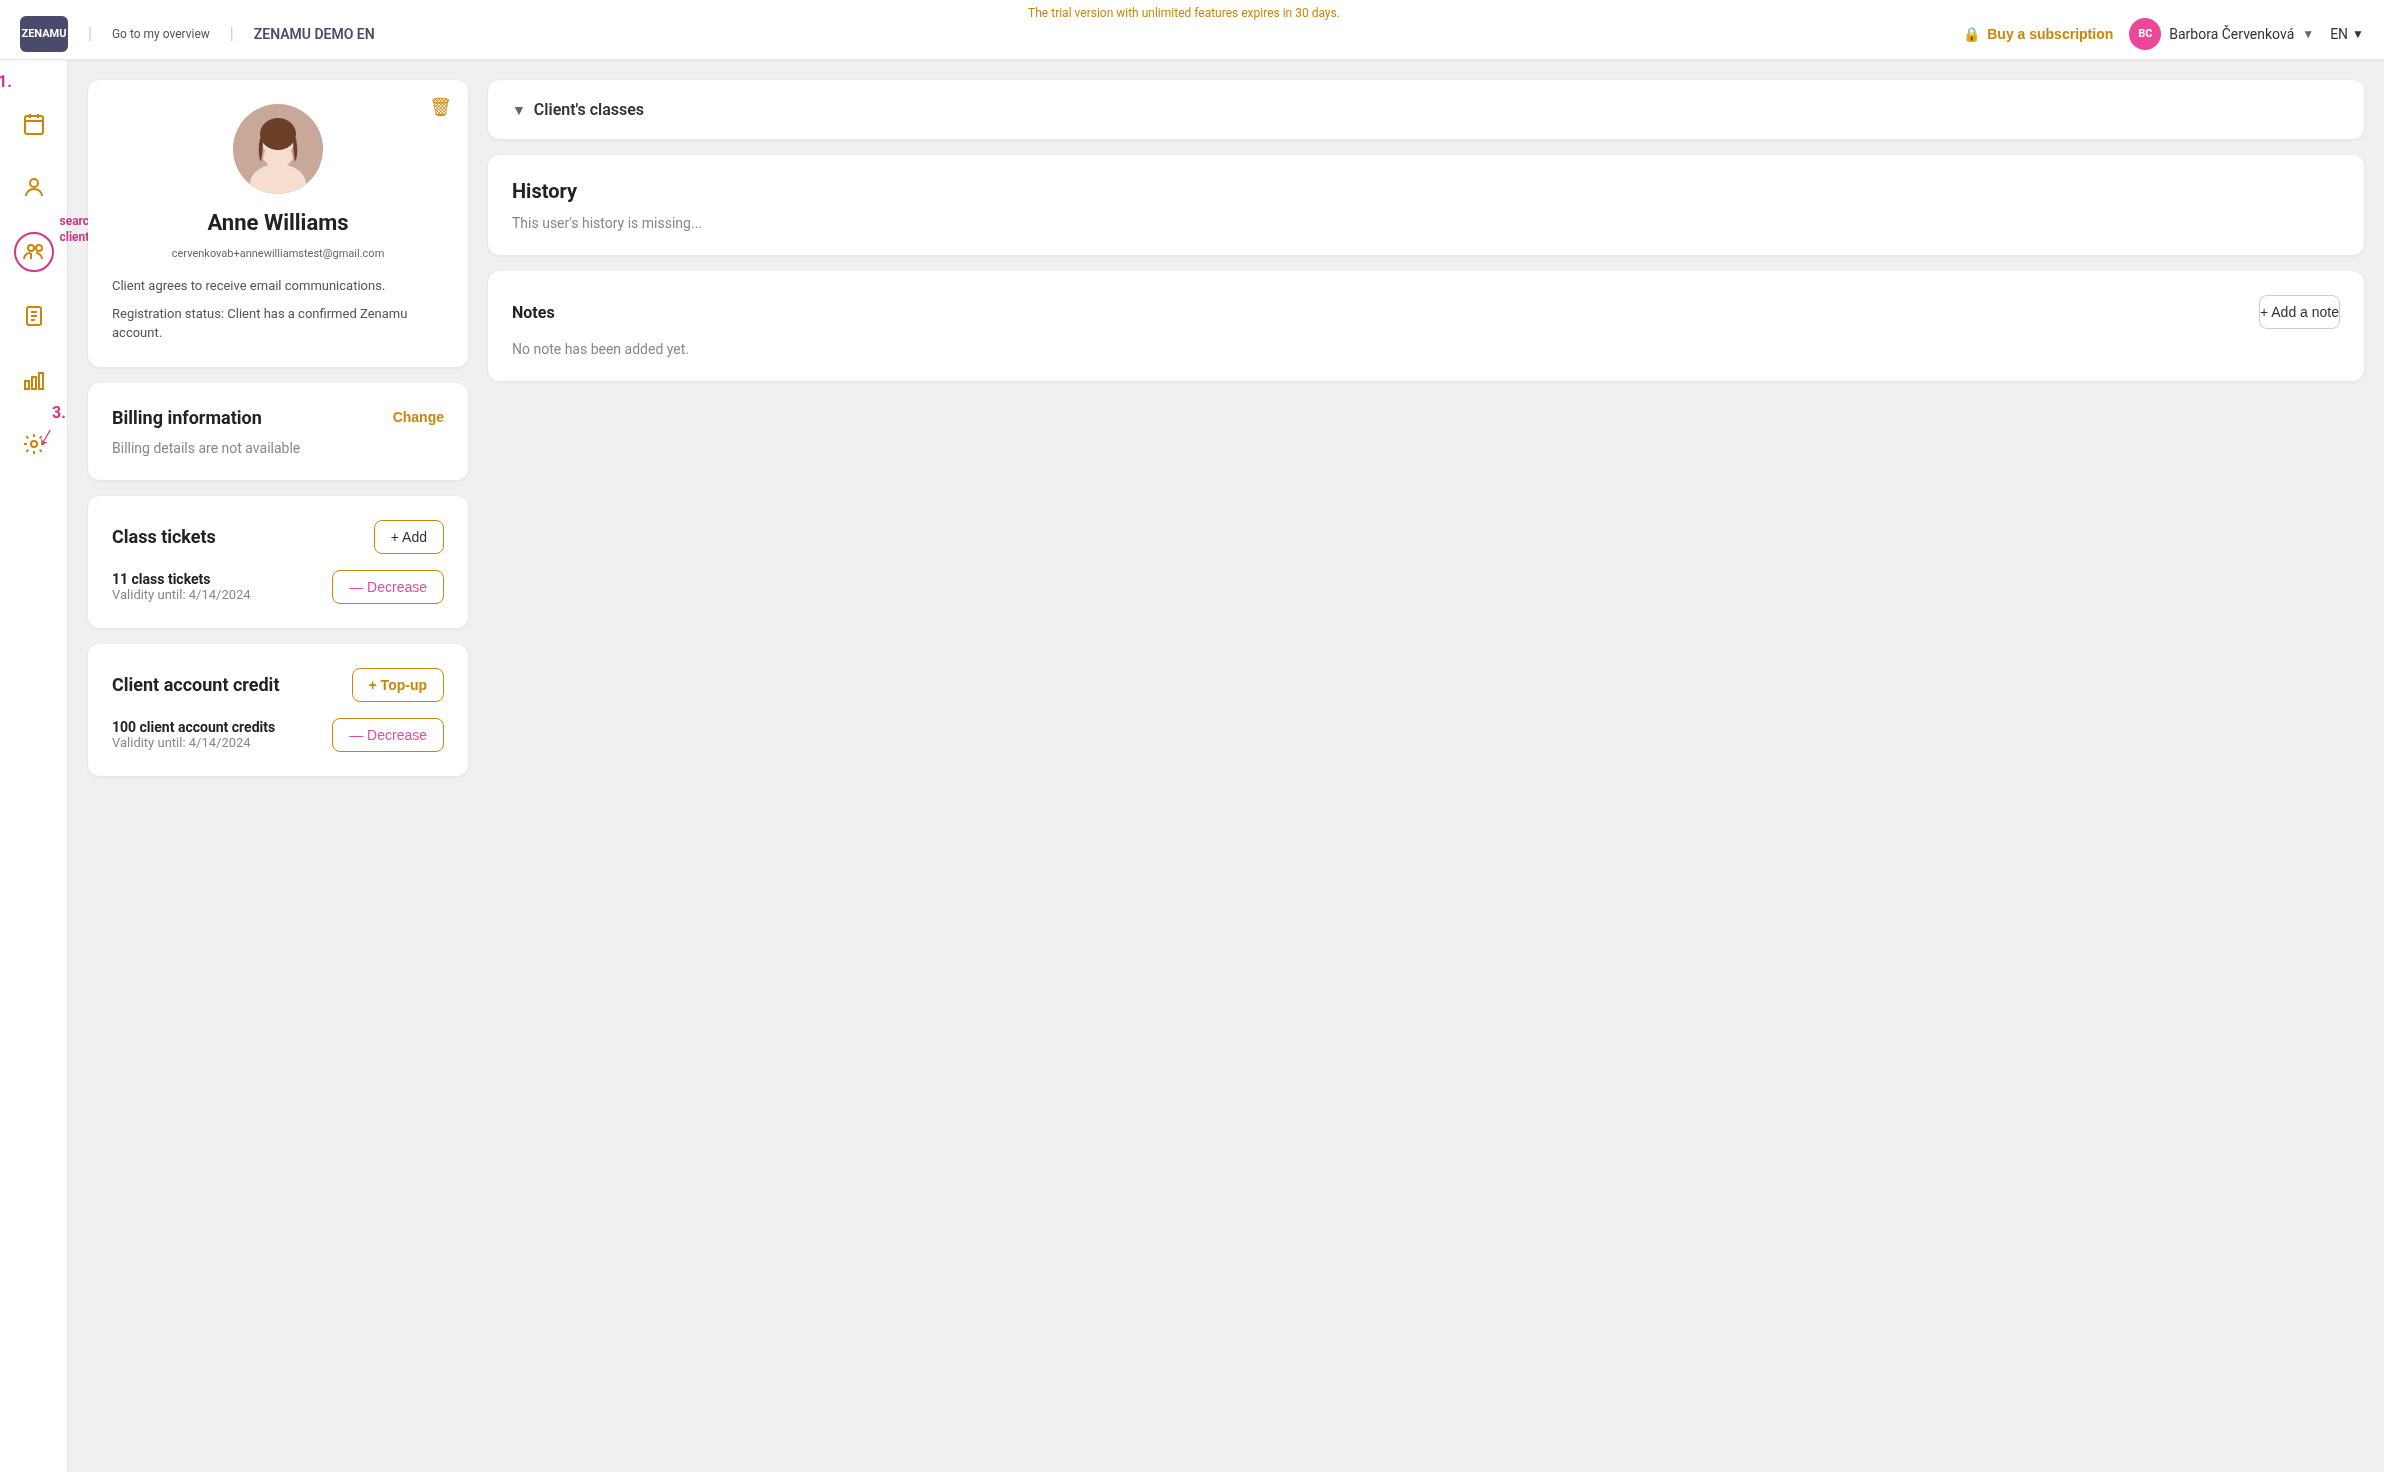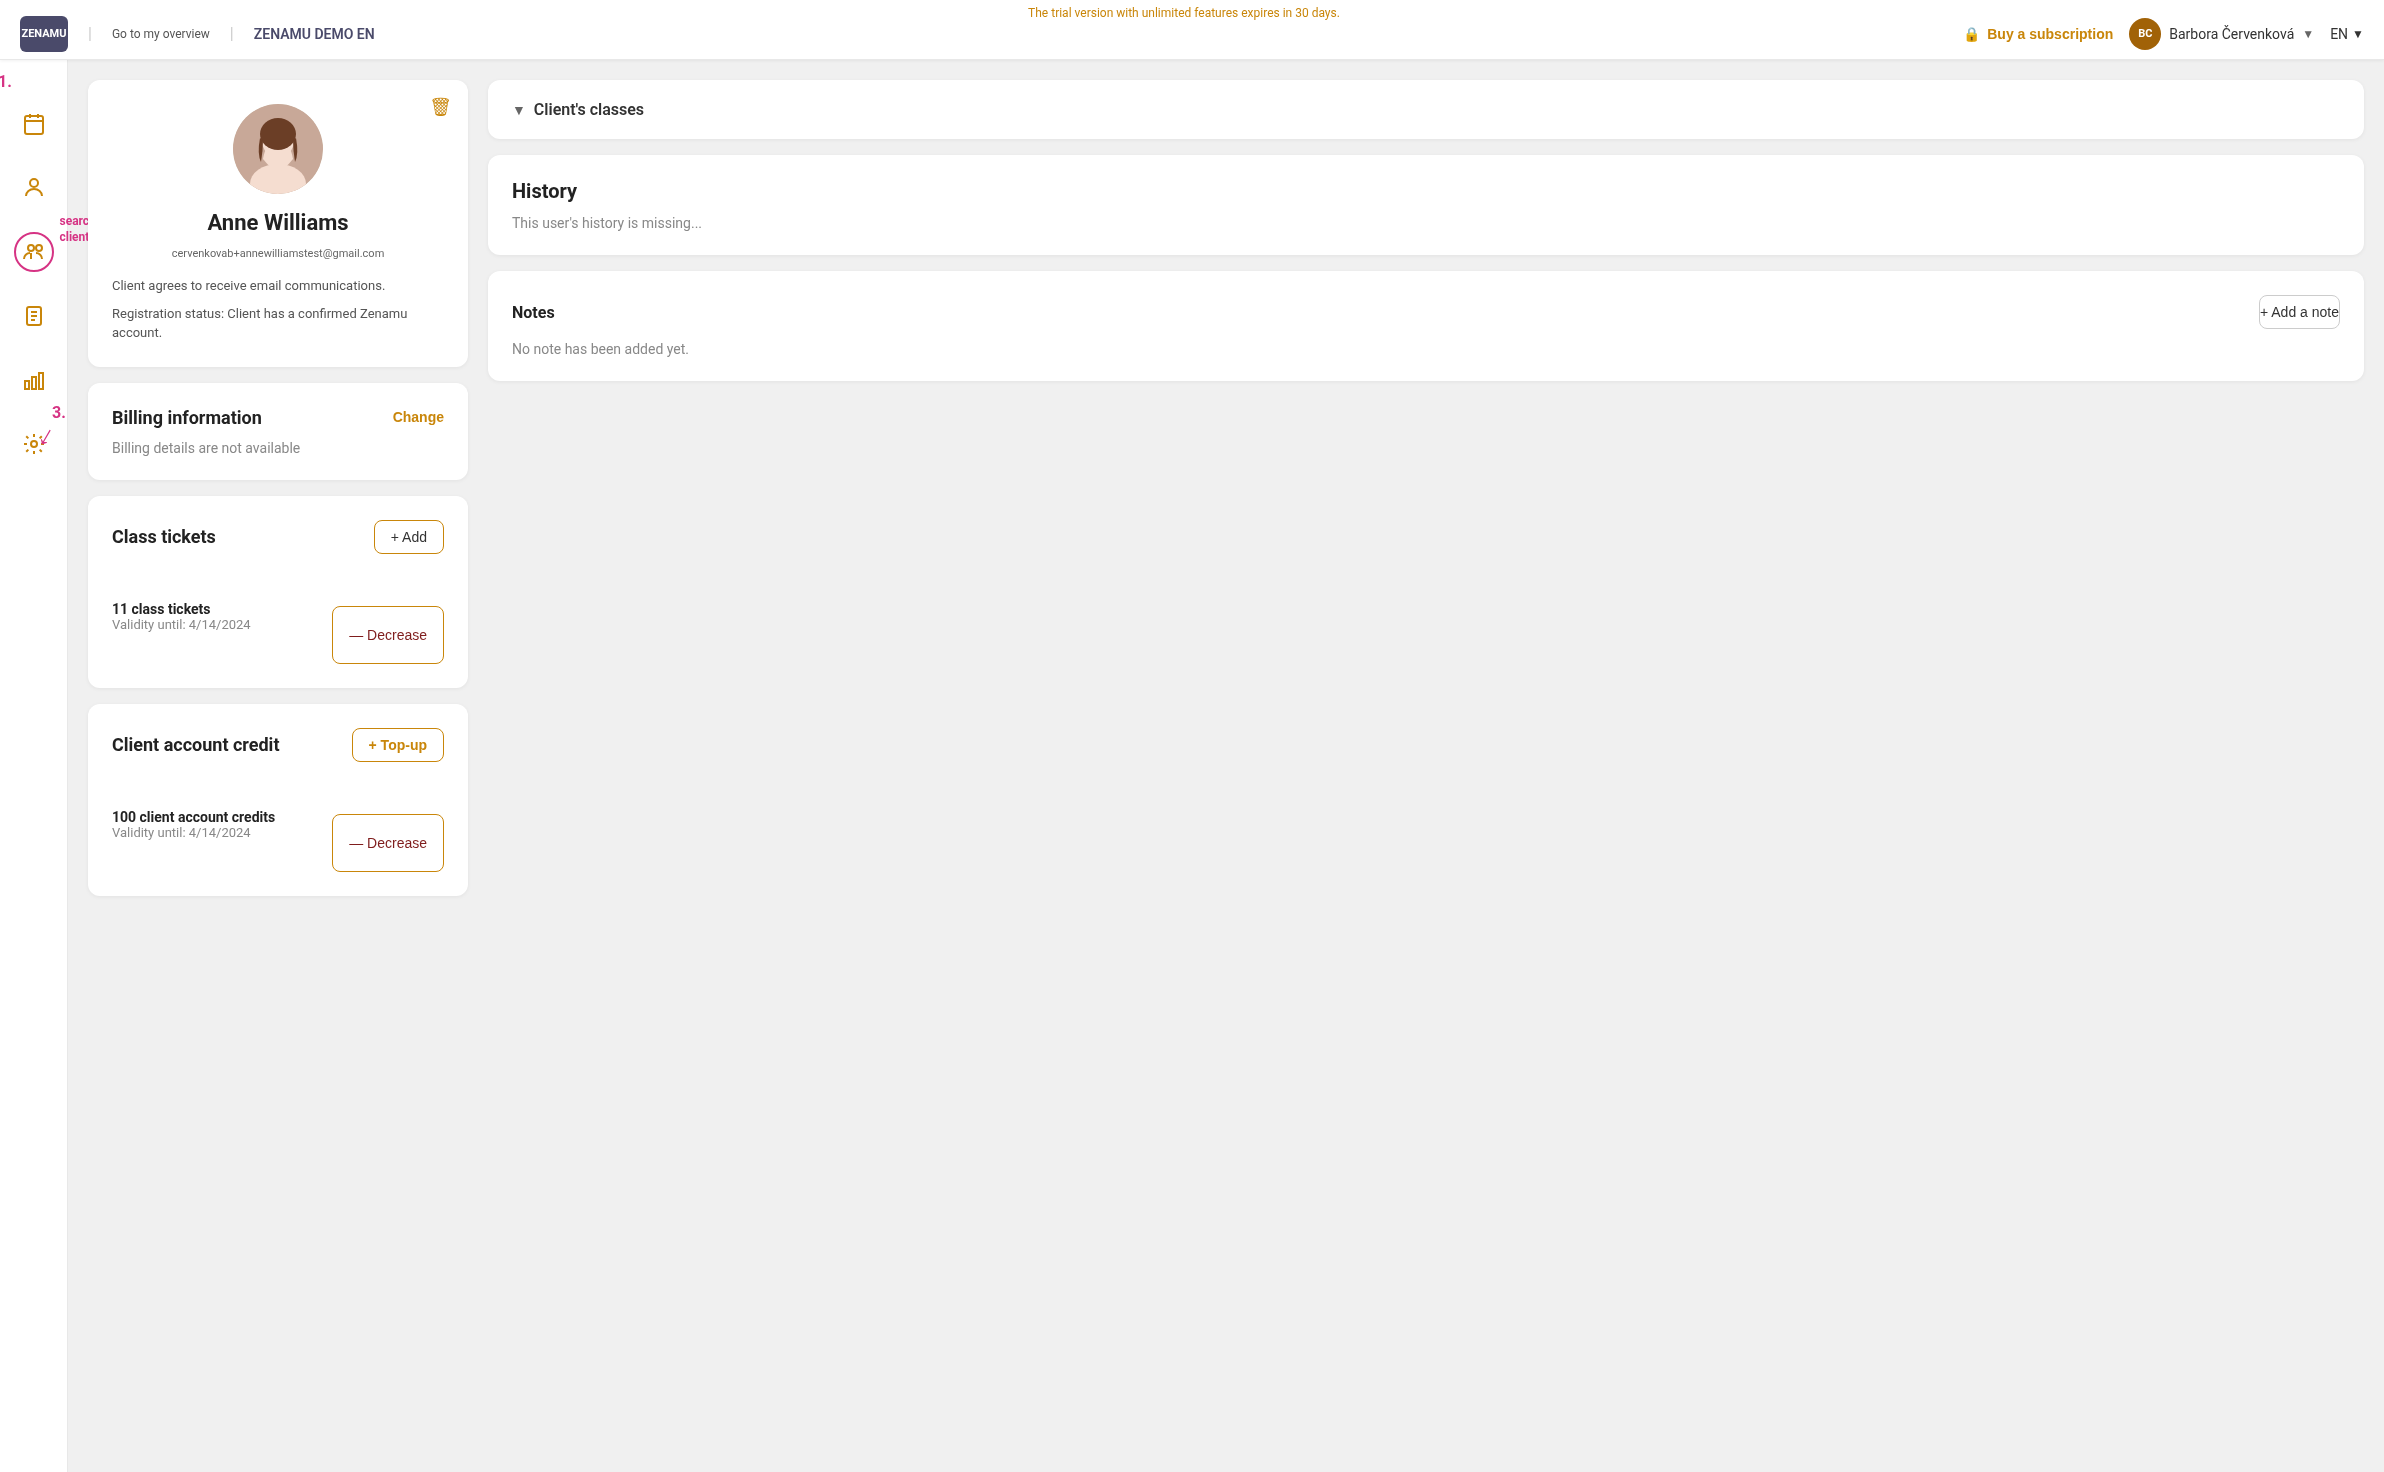--- a/index.html
+++ b/index.html
@@ -35,21 +35,21 @@
       display: flex; align-items: center; gap: 6px;
       color: #c9860a; font-size: 14px; font-weight: 600;
       cursor: pointer; border: none; background: none;
     }
     .user-menu {
       display: flex; align-items: center; gap: 8px;
       cursor: pointer;
     }
     .avatar-circle {
       width: 32px; height: 32px; border-radius: 50%;
-      background: #a16207;
+      background: #ec4899;
       color: #fff; font-size: 11px; font-weight: 700;
       display: flex; align-items: center; justify-content: center;
     }
     .user-name { font-size: 14px; color: #333; }
     .lang-selector { font-size: 14px; color: #333; display: flex; align-items: center; gap: 4px; }
 
     
     .main-layout {
       display: flex;
       margin-top: 60px;
@@ -138,23 +138,23 @@
       display: flex; align-items: center; gap: 6px;
       padding: 8px 16px; border: 1.5px solid #c9860a;
       border-radius: 8px; background: none; cursor: pointer;
       color: #333; font-size: 14px; font-weight: 500;
     }
     .ticket-row { display: flex; justify-content: space-between; align-items: center; }
     .ticket-info .ticket-count { font-size: 14px; font-weight: 700; color: #222; }
     .ticket-info .ticket-validity { font-size: 13px; color: #888; }
     .decrease-btn {
       display: flex; align-items: center; gap: 6px;
-      padding: 20px 16px; border: 1.5px solid #c9860a;
+      padding: 8px 16px; border: 1.5px solid #c9860a;
       border-radius: 8px; background: none; cursor: pointer;
-      color: #7f1d1d; font-size: 14px; font-weight: 500; margin-top: 36px;
+      color: #ec4899; font-size: 14px; font-weight: 500;
     }
 
     
     .credit-card { padding: 24px; }
     .credit-header { display: flex; justify-content: space-between; align-items: center; margin-bottom: 16px; }
     .credit-title { font-size: 18px; font-weight: 700; color: #222; }
     .topup-btn {
       display: flex; align-items: center; gap: 6px;
       padding: 8px 16px; border: 1.5px solid #c9860a;
       border-radius: 8px; background: none; cursor: pointer;

